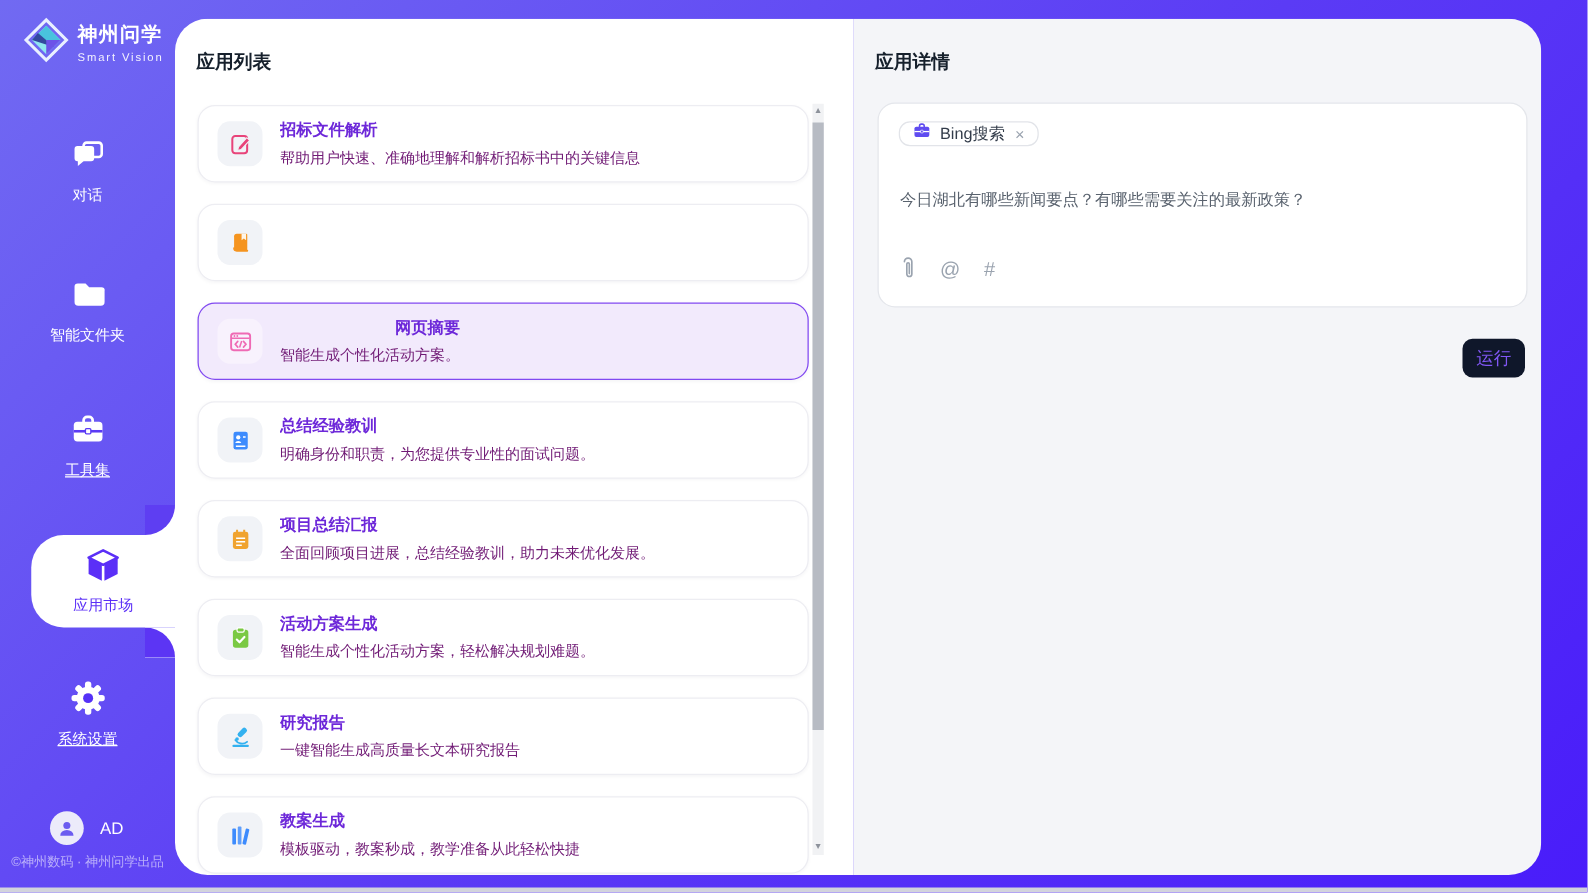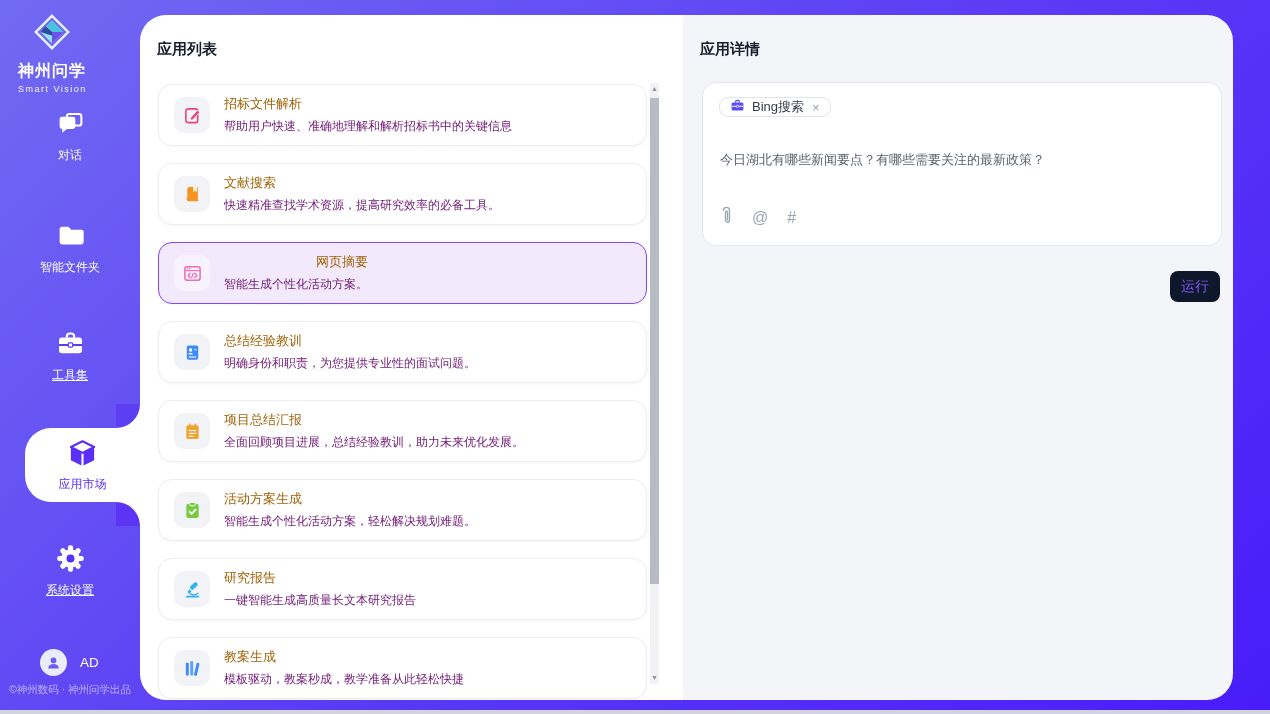--- a/index.html
+++ b/index.html
@@ -4,21 +4,21 @@
 <style>
   * { margin:0; padding:0; box-sizing:border-box; }
   html,body { width:1270px; height:714px; overflow:hidden; }
   body {
     font-family:"Liberation Sans","DejaVu Sans",sans-serif;
     background: linear-gradient(135deg,#716af2 0%,#5b3bf5 52%,#491cfa 100%);
     position:relative;
   }
   
   .sidebar { position:absolute; left:0; top:0; width:140px; height:714px; }
-  .logo { position:absolute; left:18px; top:13px; display:flex; align-items:center; gap:6px;flex-direction:column; }
+  .logo { position:absolute; left:18px; top:13px; display:flex; align-items:center; gap:6px; }
   .logo-name { color:#fff; font-size:16px; font-weight:bold; letter-spacing:1px; }
   .logo-sub  { color:rgba(255,255,255,.92); font-size:9px; letter-spacing:1.5px; margin-top:2px; }
   .nav-item { position:absolute; left:0; width:140px; display:flex; flex-direction:column; align-items:center; gap:5px; cursor:pointer; }
   .nav-label { color:#fff; font-size:12px; }
   .nav-label.underlined { text-decoration:underline; }
   .active-bubble { position:absolute; left:25px; top:428px; width:115px; height:74px;
     background:#fff; border-radius:26px 0 0 26px; display:flex; flex-direction:column;
     align-items:center; justify-content:center; gap:3px; cursor:pointer; }
   .active-bubble .nav-label { color:#5b2ff7; }
   .curve { position:absolute; left:116px; width:24px; height:24px; background:#fff; overflow:hidden; }
@@ -38,21 +38,21 @@
   
   .list { position:absolute; left:18px; top:69px; width:489px; }
   .card { height:62px; margin-bottom:17px; background:#fff; border:1px solid #ededf2;
     border-radius:14px; display:flex; align-items:center; padding:0 14px 0 15px;
     box-shadow:0 1px 3px rgba(20,24,40,.04); cursor:pointer; }
   .card.selected { background:#f2eafc; border:1.5px solid #8149f1;text-align:right; }
   .tile { width:36px; height:36px; border-radius:10px; background:#f1f3f7;
     display:flex; align-items:center; justify-content:center; flex:none; }
   .card.selected .tile { background:#f8f2fd; }
   .card-text { margin-left:14px; overflow:hidden; }
-  .card-title { font-size:13px; font-weight:normal; color:#a16207; margin-bottom:5px; white-space:nowrap; }
+  .card-title { font-size:13px; font-weight:bold; color:#6d28d9; margin-bottom:5px; white-space:nowrap; }
   .card-desc  { font-size:12px; color:#701a75; white-space:nowrap; }
   
   .scrollbar { position:absolute; left:510px; top:68px; width:9px; height:601px; background:#f1f2f4; }
   .sb-arrow { position:absolute; left:0; width:9px; text-align:center; color:#8d929b; font-size:7px; line-height:10px; }
   .sb-arrow.up { top:1px; } .sb-arrow.down { bottom:1px; }
   .sb-thumb { position:absolute; left:0; top:15px; width:9px; height:486px; background:#b7bbc3; }
   
   .detail-card { position:absolute; left:19px; top:67px; width:520px; height:164px;
     background:#fff; border:1px solid #e4e6eb; border-radius:14px; }
   .chip { position:absolute; left:16px; top:14px; height:20px; display:inline-flex;
@@ -182,24 +182,20 @@
           </div>
         </div>
         <div class="card">
           <div class="tile">
             <svg width="19" height="19" viewBox="0 0 20 20">
     <path d="M4.5 4.2 a2.2 2.2 0 0 1 2.2-2.2 h8 a0.9 0.9 0 0 1 0.9 0.9 v12.6 a0.9 0.9 0 0 1 -0.9 0.9 h-8 a2.2 2.2 0 0 1 -2.2-2.2 z" fill="#f5941f"></path>
     <path d="M10.8 2 v5.6 l1.9-1.5 1.9 1.5 V2 z" fill="#fff" opacity="0.9"></path>
     <path d="M4.5 14.2 a2.2 2.2 0 0 0 2.2 2.2 h8.9" stroke="#f5941f" stroke-width="1.6" fill="none" stroke-linecap="round"></path>
             </svg>
           </div>
-          <div class="card-text">
-            <div class="card-title">文献搜索</div>
-            <div class="card-desc">快速精准查找学术资源，提高研究效率的必备工具。</div>
-          </div>
         </div>
         <div class="card selected">
           <div class="tile">
             <svg width="19" height="19" viewBox="0 0 20 20">
     <rect x="2" y="3" width="16" height="14" rx="2.2" fill="none" stroke="#ef6ab4" stroke-width="1.6"></rect>
     <line x1="2.5" y1="7" x2="17.5" y2="7" stroke="#ef6ab4" stroke-width="1.2"></line>
     <circle cx="4.8" cy="5" r="0.8" fill="#ef6ab4"></circle>
               <circle cx="7.2" cy="5" r="0.8" fill="#ef6ab4"></circle>
     <path d="M7.6 9.6 L5.5 12 L7.6 14.4 M12.4 9.6 L14.5 12 L12.4 14.4" stroke="#ef6ab4" fill="none" stroke-width="1.4" stroke-linecap="round"></path>
     <line x1="9.1" y1="14.7" x2="10.9" y2="9.3" stroke="#ef6ab4" stroke-width="1.3"></line>

